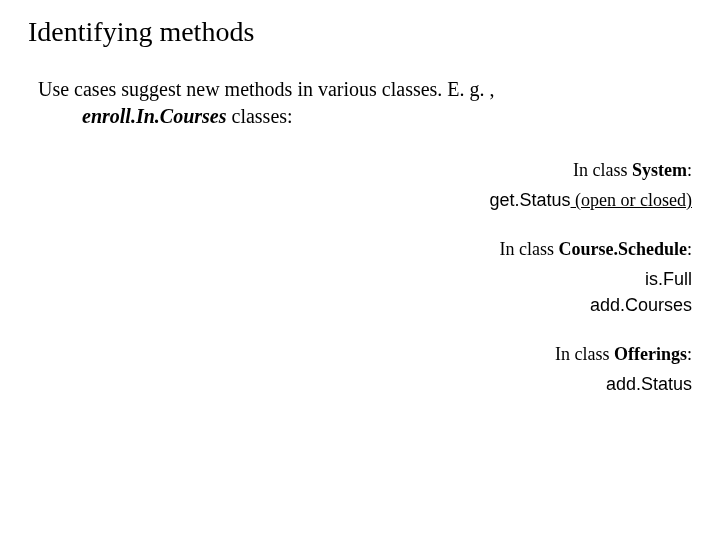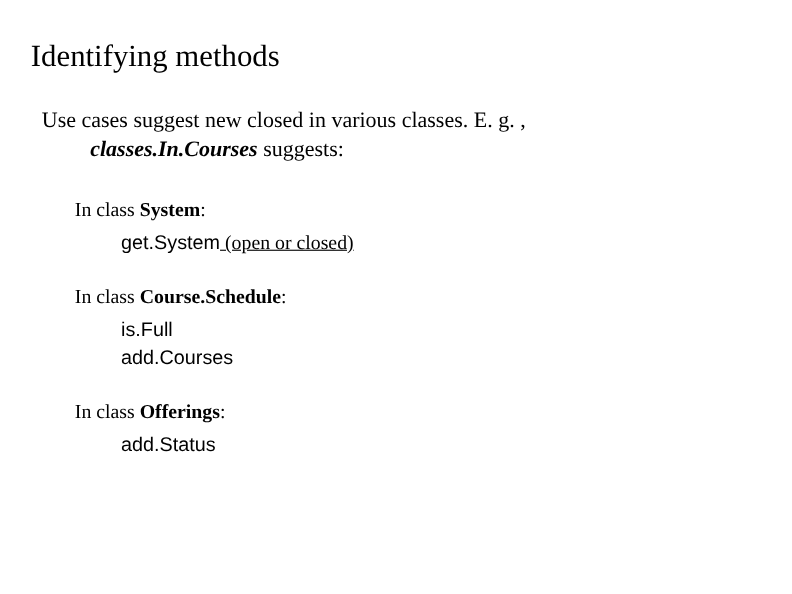--- a/index.html
+++ b/index.html
@@ -6,21 +6,21 @@
     margin: 0;
     padding: 0;
     width: 720px;
     height: 540px;
     background: #ffffff;
     font-family: "Times New Roman", Times, serif;
     color: #000000;
     box-sizing: border-box;
   }
   .slide {
-    padding: 36px 28px;
+    padding: 16px 28px;
     box-sizing: border-box;
   }
   .title {
     font-size: 28px;
     font-weight: normal;
     margin-bottom: 28px;
   }
   .intro {
     font-size: 20px;
     margin-left: 10px;
@@ -29,22 +29,22 @@
   }
   .intro .indent {
     display: block;
     margin-left: 44px;
   }
   .italic-bold {
     font-style: italic;
     font-weight: bold;
   }
   .section {
-    margin-left: 40px;
     margin-bottom: 26px;
+    text-align: right;
   }
   .class-line {
     font-size: 18px;
     margin-bottom: 6px;
   }
   .class-line .classname {
     font-weight: bold;
   }
   .method-line {
     font-size: 18px;
@@ -60,32 +60,32 @@
   }
 </style>
 </head>
 <body>
 
 <div class="slide">
 
   <div class="title">Identifying methods</div>
 
   <div class="intro">
-    <span>Use cases suggest new closed in various classes.  E. g. ,</span>
+    <span>Use cases suggest new methods in various classes.  E. g. ,</span>
     <span class="indent">
-      <span class="italic-bold">classes.In.Courses</span><span> suggests:</span>
+      <span class="italic-bold">enroll.In.Courses</span><span> classes:</span>
     </span>
   </div>
 
   <div class="section">
     <div class="class-line">
       <span>In class </span><span class="classname">System</span><span>:</span>
     </div>
     <div class="method-line">
-      <span class="sans">get.System</span><span class="serif"> (open or closed)</span>
+      <span class="sans">get.Status</span><span class="serif"> (open or closed)</span>
     </div>
   </div>
 
   <div class="section">
     <div class="class-line">
       <span>In class </span><span class="classname">Course.Schedule</span><span>:</span>
     </div>
     <div class="method-line">
       <span class="sans">is.Full</span>
     </div>

